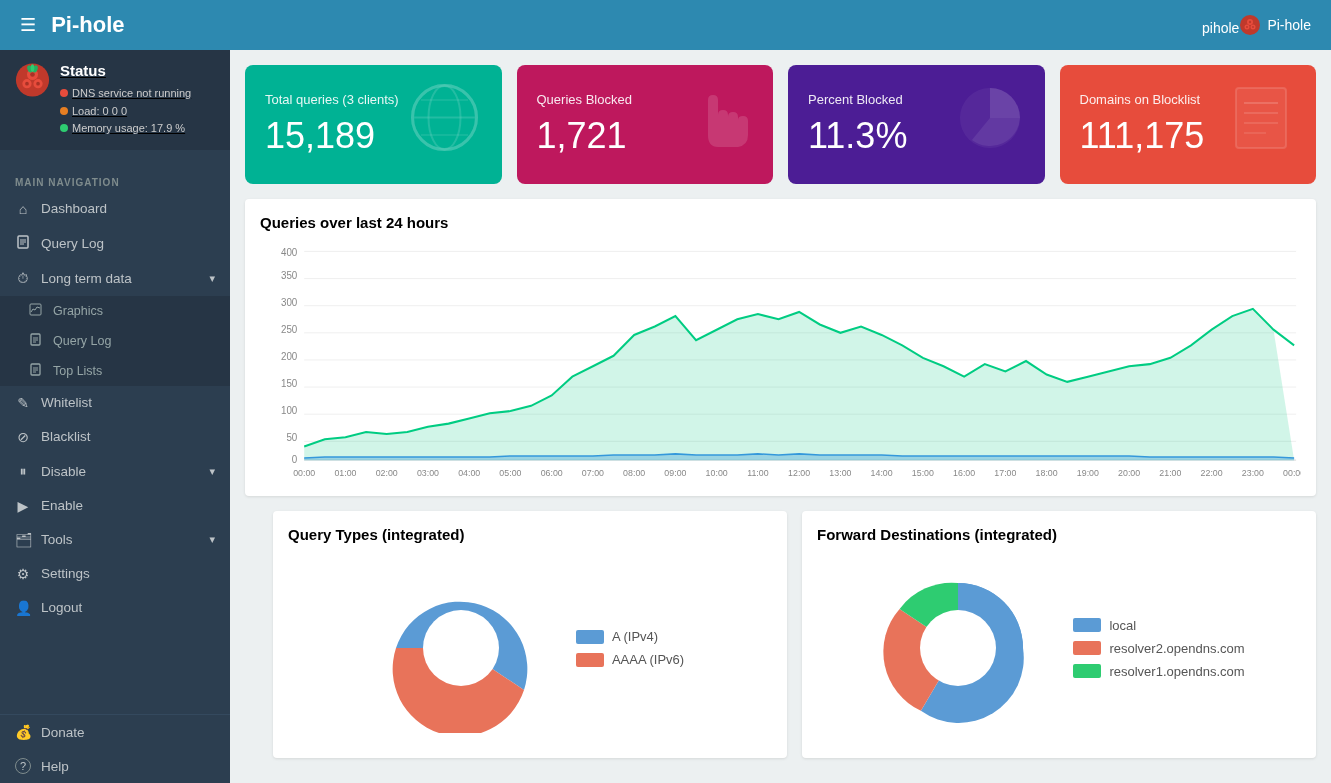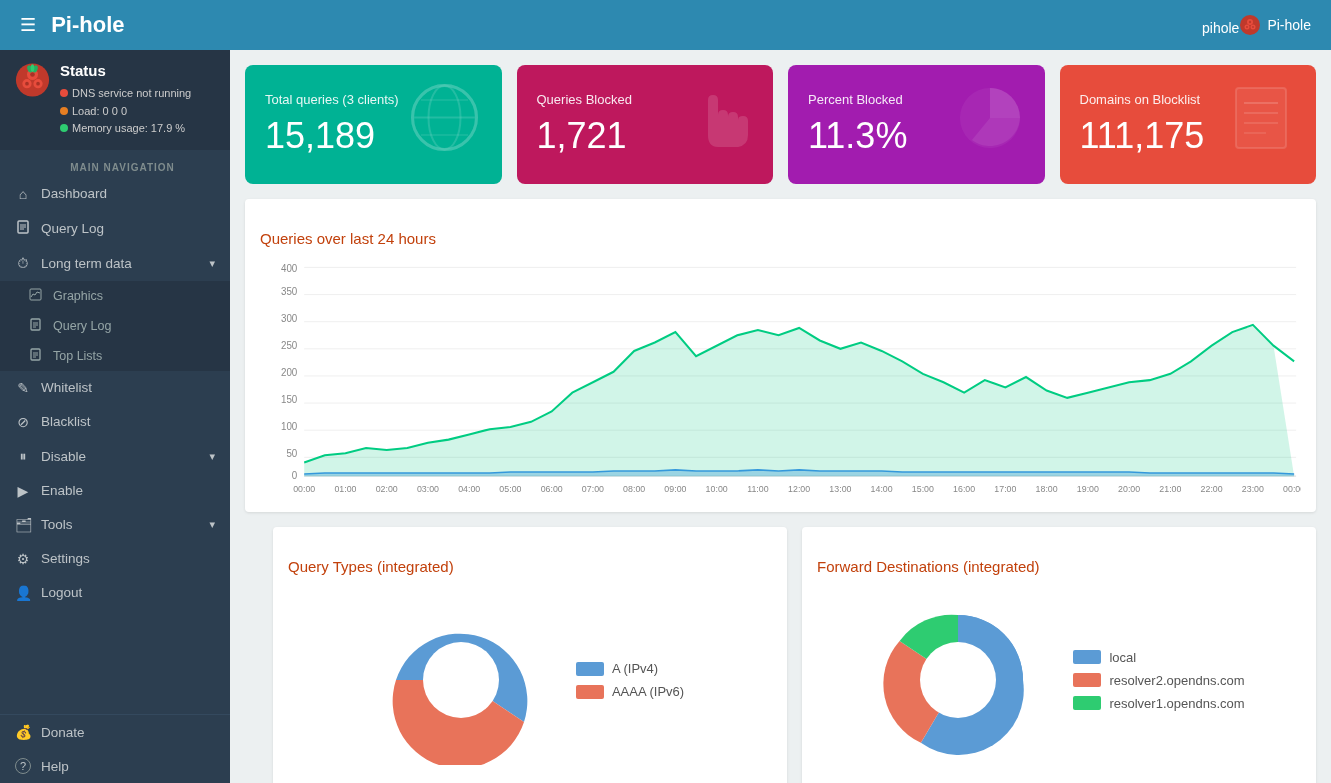--- a/index.html
+++ b/index.html
@@ -22,49 +22,49 @@
     .sidebar { width: 230px; background: #2c3e50; flex-shrink: 0; display: flex; flex-direction: column; overflow-y: auto; }
     .status-box { padding: 12px 15px; background: #263545; }
     .status-title { color: #fff; font-size: 15px; font-weight: 600; margin-bottom: 6px; display: flex; align-items: center; gap: 8px; }
     .status-logo { width: 35px; height: 35px; display: flex; align-items: center; justify-content: center; }
     .status-info { color: #ccc; font-size: 11px; line-height: 1.6; }
     .status-dot { display: inline-block; width: 8px; height: 8px; border-radius: 50%; margin-right: 4px; }
     .dot-red { background: #e74c3c; }
     .dot-orange { background: #e67e22; }
     .dot-green { background: #2ecc71; }
 
-    .nav-section { padding: 8px 0 4px 15px; color: #7f8c8d; font-size: 10px; font-weight: 700; letter-spacing: 1px; text-transform: uppercase; margin-top: 4px; text-align: center; }
+    .nav-section { padding: 8px 0 4px 15px; color: #7f8c8d; font-size: 10px; font-weight: 700; letter-spacing: 1px; text-transform: uppercase; margin-top: 19px; }
 
     .nav-item { display: flex; align-items: center; padding: 9px 15px; color: #bdc3c7; font-size: 13.5px; cursor: pointer; text-decoration: none; gap: 10px; }
     .nav-item .nav-icon { width: 16px; text-align: center; font-size: 14px; }
     .nav-item .chevron { margin-left: auto; font-size: 11px; }
 
     .nav-sub { background: #263545; }
     .nav-sub .nav-item { padding: 7px 15px 7px 27px; font-size: 12.5px; color: #95a5a6; }
 
     .sidebar-spacer { flex: 1; }
     .donate-item { border-top: 1px solid #34495e; }
 
     
     .main { flex: 1; overflow-y: auto; padding: 15px; display: flex; flex-direction: column; gap: 15px; }
 
     
     .stat-cards { display: grid; grid-template-columns: repeat(4, 1fr); gap: 15px; }
     .stat-card { border-radius: 8px; padding: 15px 20px; display: flex; align-items: center; justify-content: space-between; color: white; min-height: 100px; }
     .stat-card-green { background: #00b294; }
     .stat-card-blue { background: #be185d; }
-    .stat-card-orange { background: #a21caf; }
+    .stat-card-orange { background: #4c1d95; }
     .stat-card-red { background: #e74c3c; }
     .stat-card-label { font-size: 13px; margin-bottom: 8px; opacity: 0.9; }
     .stat-card-value { font-size: 36px; font-weight: 400; }
     .stat-card-icon { font-size: 60px; opacity: 0.35; }
 
     
     .chart-container { background: white; border-radius: 4px; padding: 15px; box-shadow: 0 1px 3px rgba(0,0,0,0.1); }
-    .chart-title { font-size: 15px; color: #c2410c; margin-bottom: 10px; font-weight: 400; margin-top: 16px; }
+    .chart-title { font-size: 15px; color: #000000; margin-bottom: 10px; font-weight: 700; }
 
     .bottom-charts { display: grid; grid-template-columns: 1fr 1fr; gap: 15px; padding-left: 28px; }
 
     
     .line-chart-area { position: relative; height: 240px; }
     .line-chart-area svg { width: 100%; height: 100%; }
 
     
     .donut-area { display: flex; align-items: center; justify-content: center; gap: 30px; padding: 10px; }
     .donut-legend { display: flex; flex-direction: column; gap: 8px; }
@@ -97,21 +97,21 @@
       <span>Pi-hole</span>
     </div>
   </div>
 </div>
 
 <div class="layout">
 
   <div class="sidebar">
 
     <div class="status-box">
-      <div style="display:flex;align-items:flex-start;gap:10px;">
+      <div style="display:flex;align-items:flex-start;gap:10px;text-decoration:underline;">
         <div class="status-logo">
           <svg width="38" height="38" viewBox="0 0 38 38">
             <circle cx="19" cy="19" r="18" fill="#c0392b"></circle>
             <circle cx="19" cy="13" r="6" fill="#e74c3c"></circle>
             <circle cx="13" cy="23" r="5" fill="#e74c3c"></circle>
             <circle cx="25" cy="23" r="5" fill="#e74c3c"></circle>
             <circle cx="19" cy="13" r="2.5" fill="#a93226"></circle>
             <circle cx="13" cy="23" r="2" fill="#a93226"></circle>
             <circle cx="25" cy="23" r="2" fill="#a93226"></circle>
 

